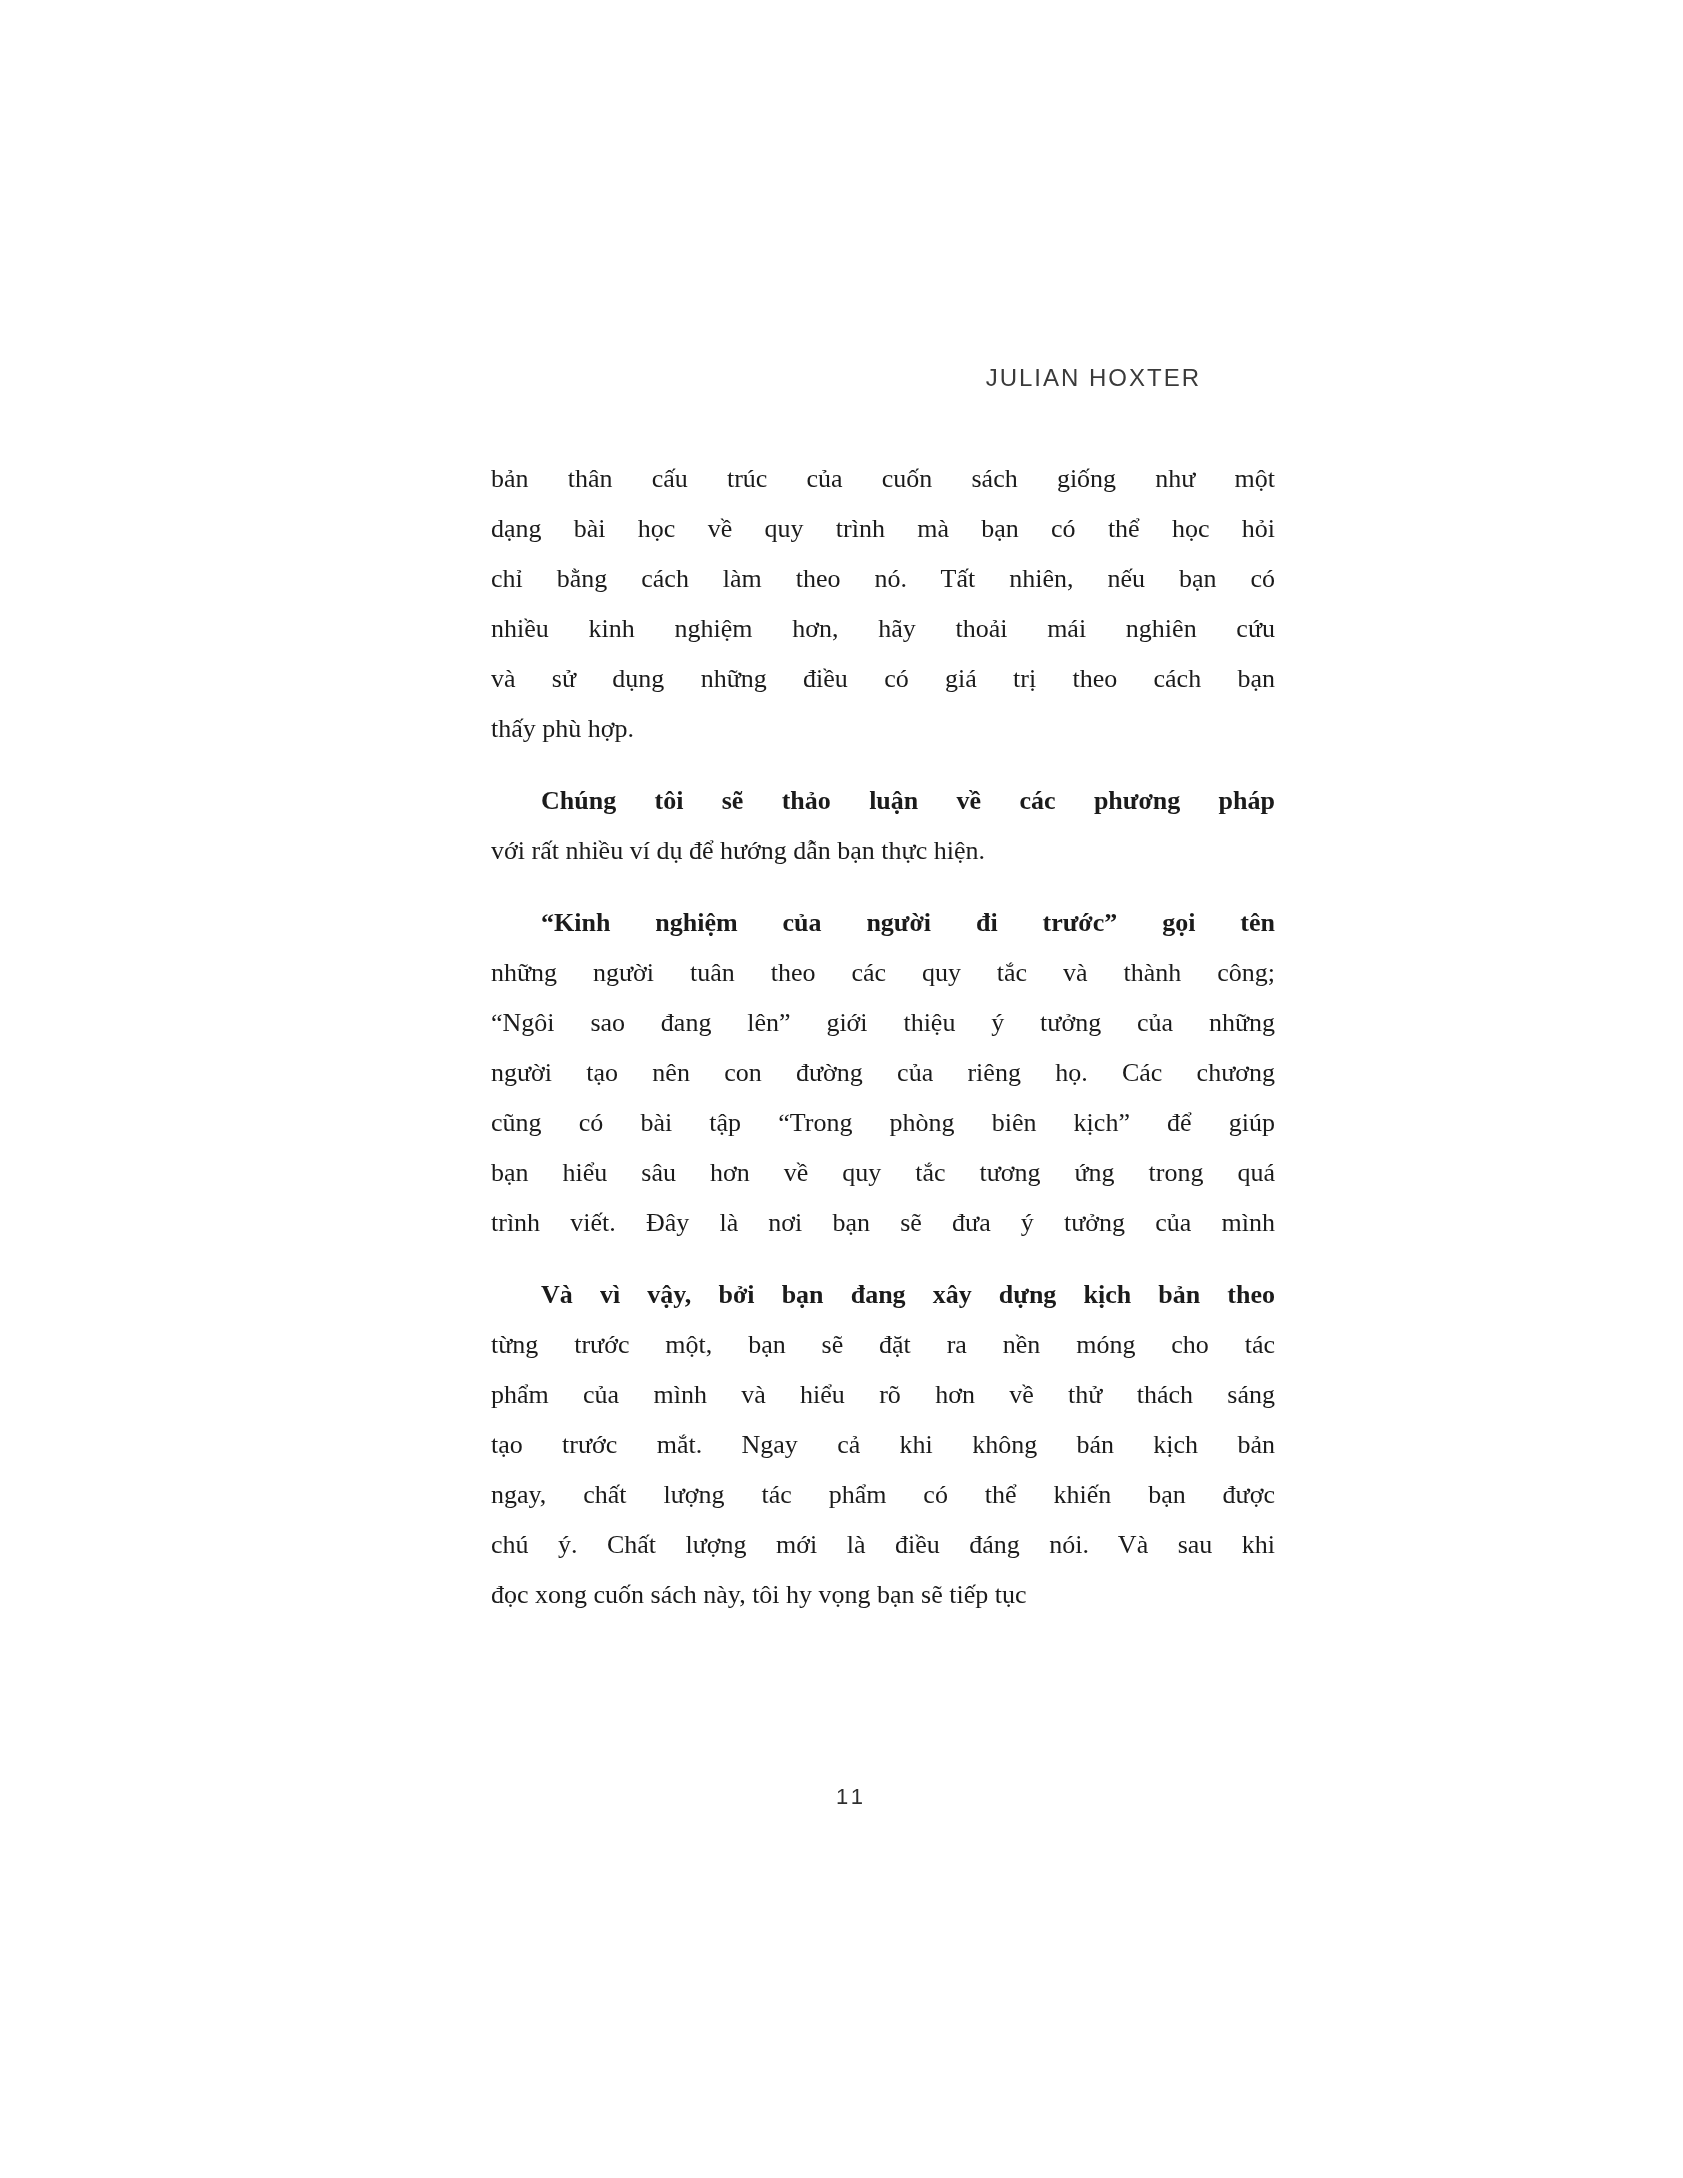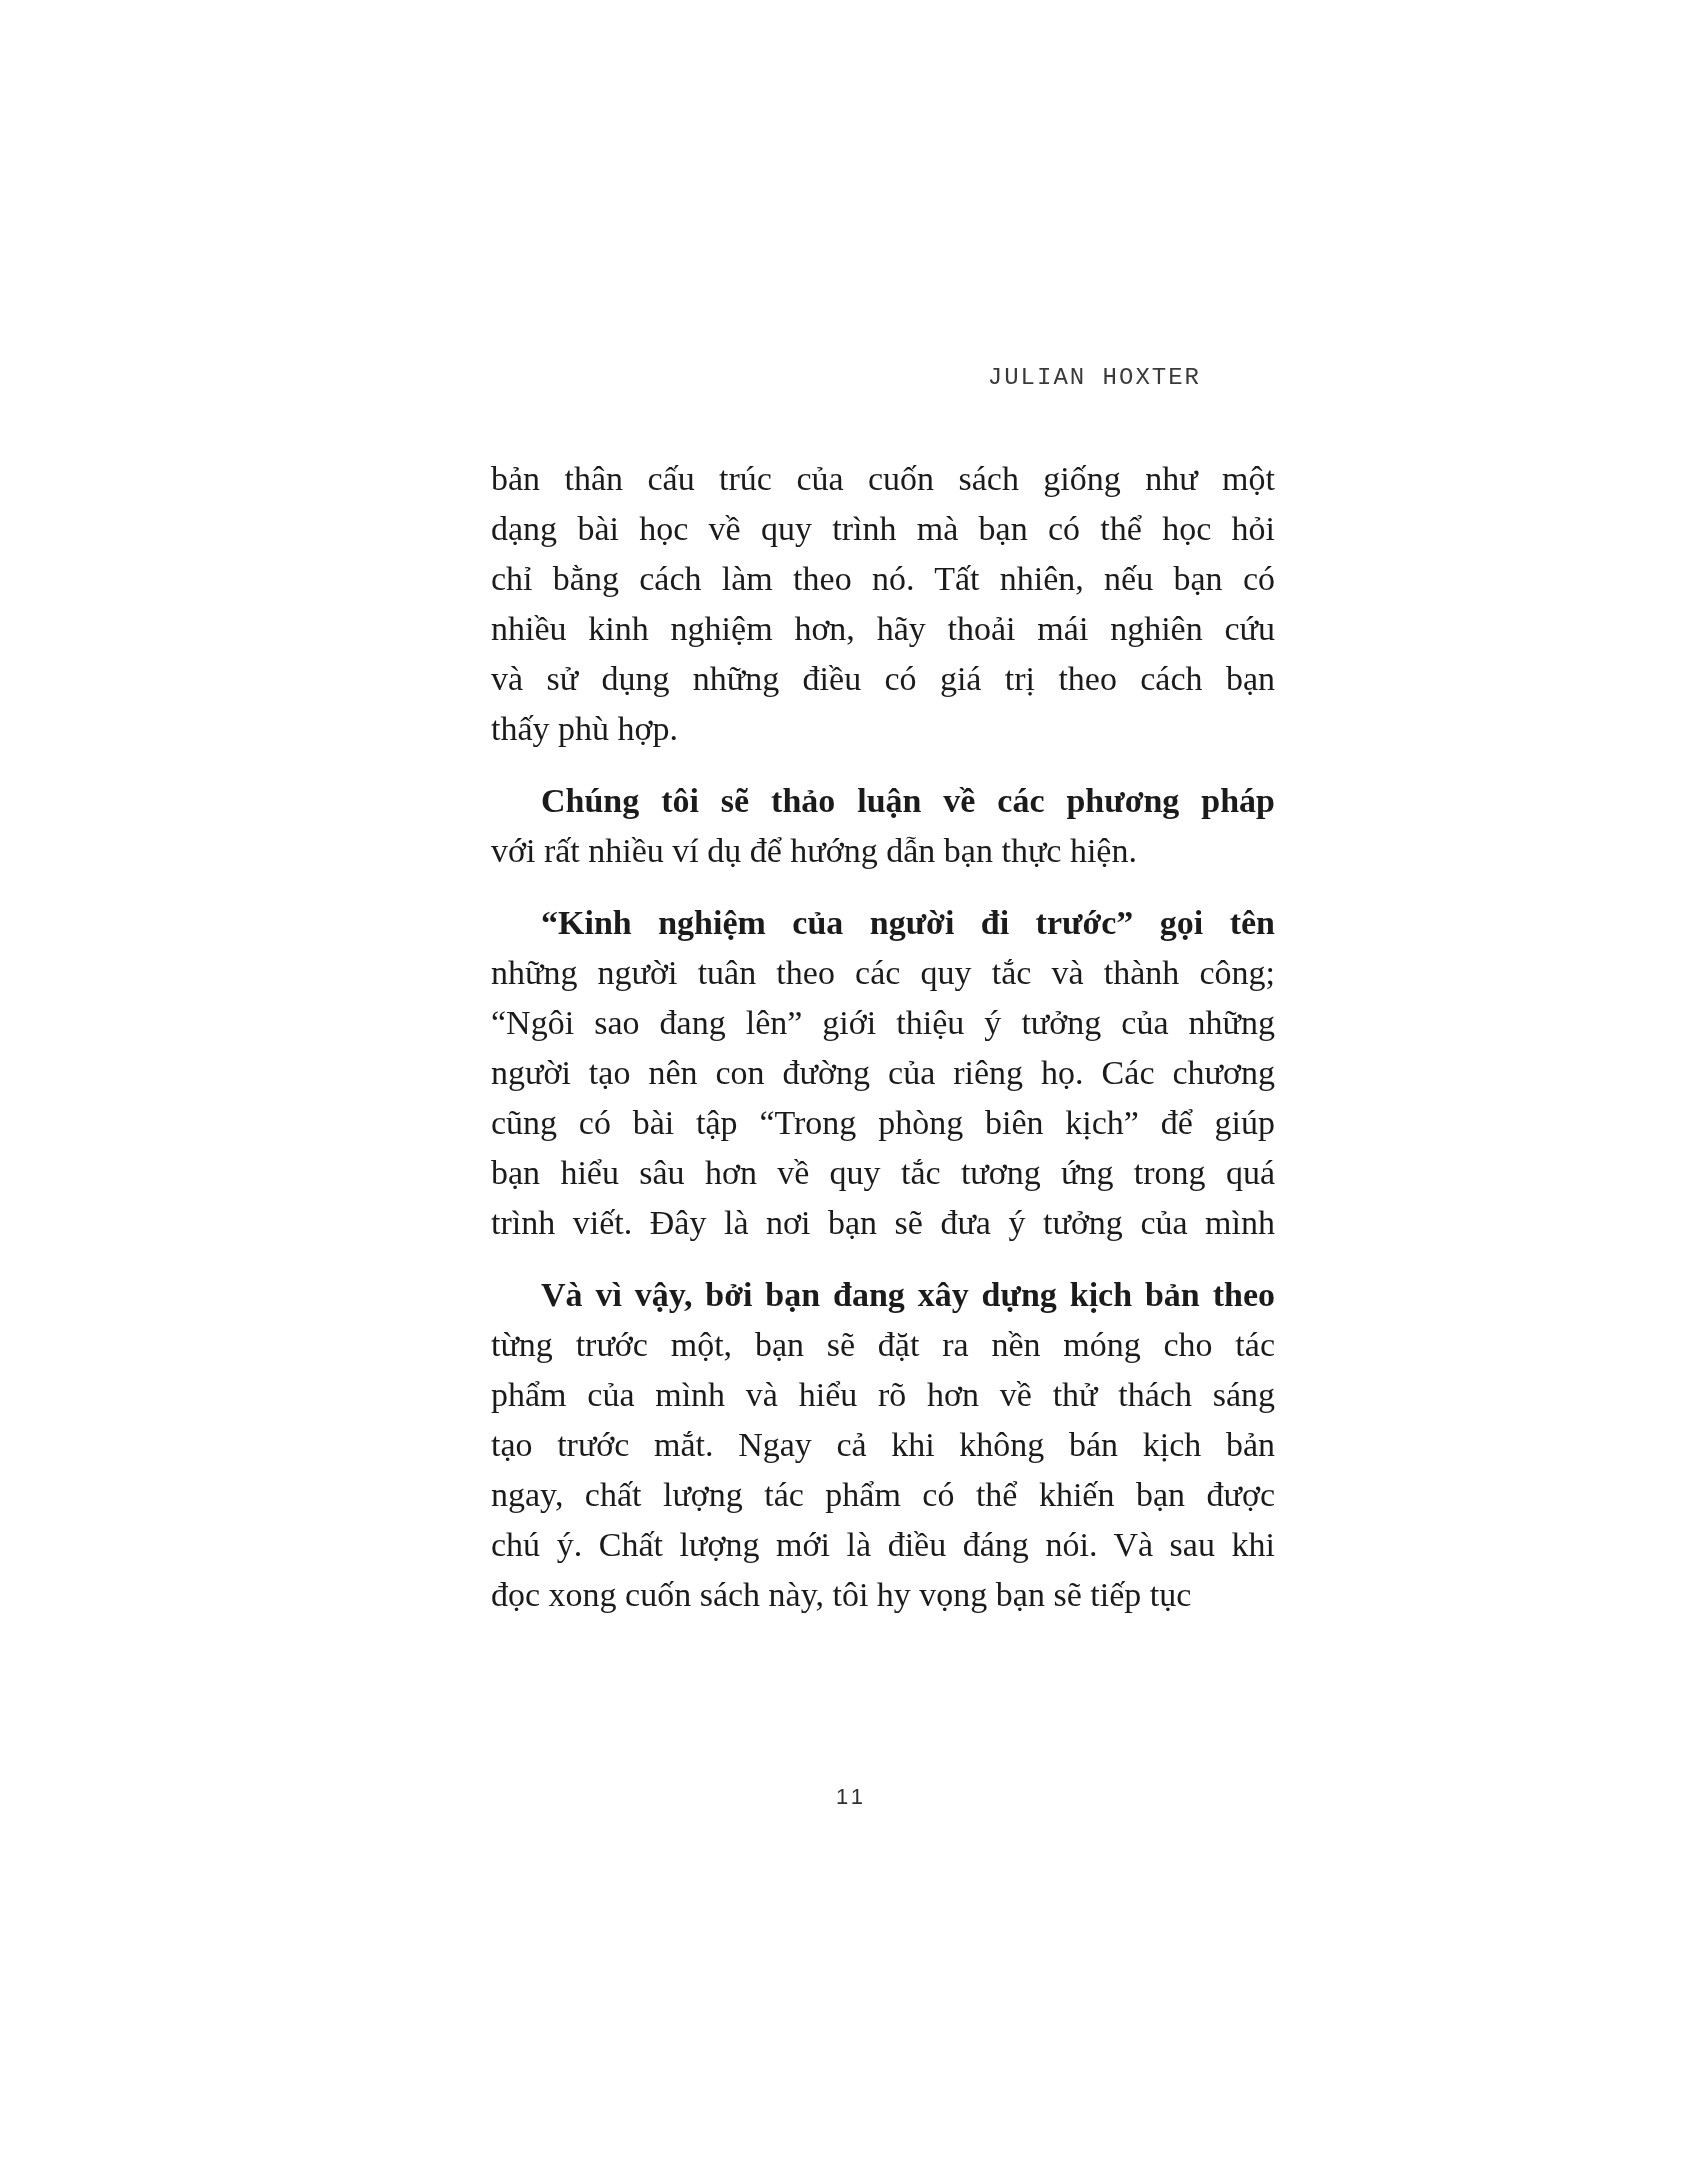--- a/index.html
+++ b/index.html
@@ -20,32 +20,32 @@
     overflow: hidden;
   }
   .book-page {
     position: absolute;
     inset: 0;
   }
   .running-header {
     position: absolute;
     top: 364px;
     right: 482px;
-    font-family: Liberation Mono, monospace;
+    font-family: Liberation Sans, sans-serif;
     font-size: 24px;
     letter-spacing: 2px;
     color: var(--header-text);
     white-space: nowrap;
   }
   .text-block {
     position: absolute;
     left: 491px;
     top: 454px;
     width: 784px;
-    font-size: 34px;
+    font-size: 26px;
     line-height: 50px;
     color: var(--body-text);
   }
   .paragraph {
     margin: 0 0 22px 0;
   }
   .paragraph:last-child {
     margin-bottom: 8px;
   }
   .line {

